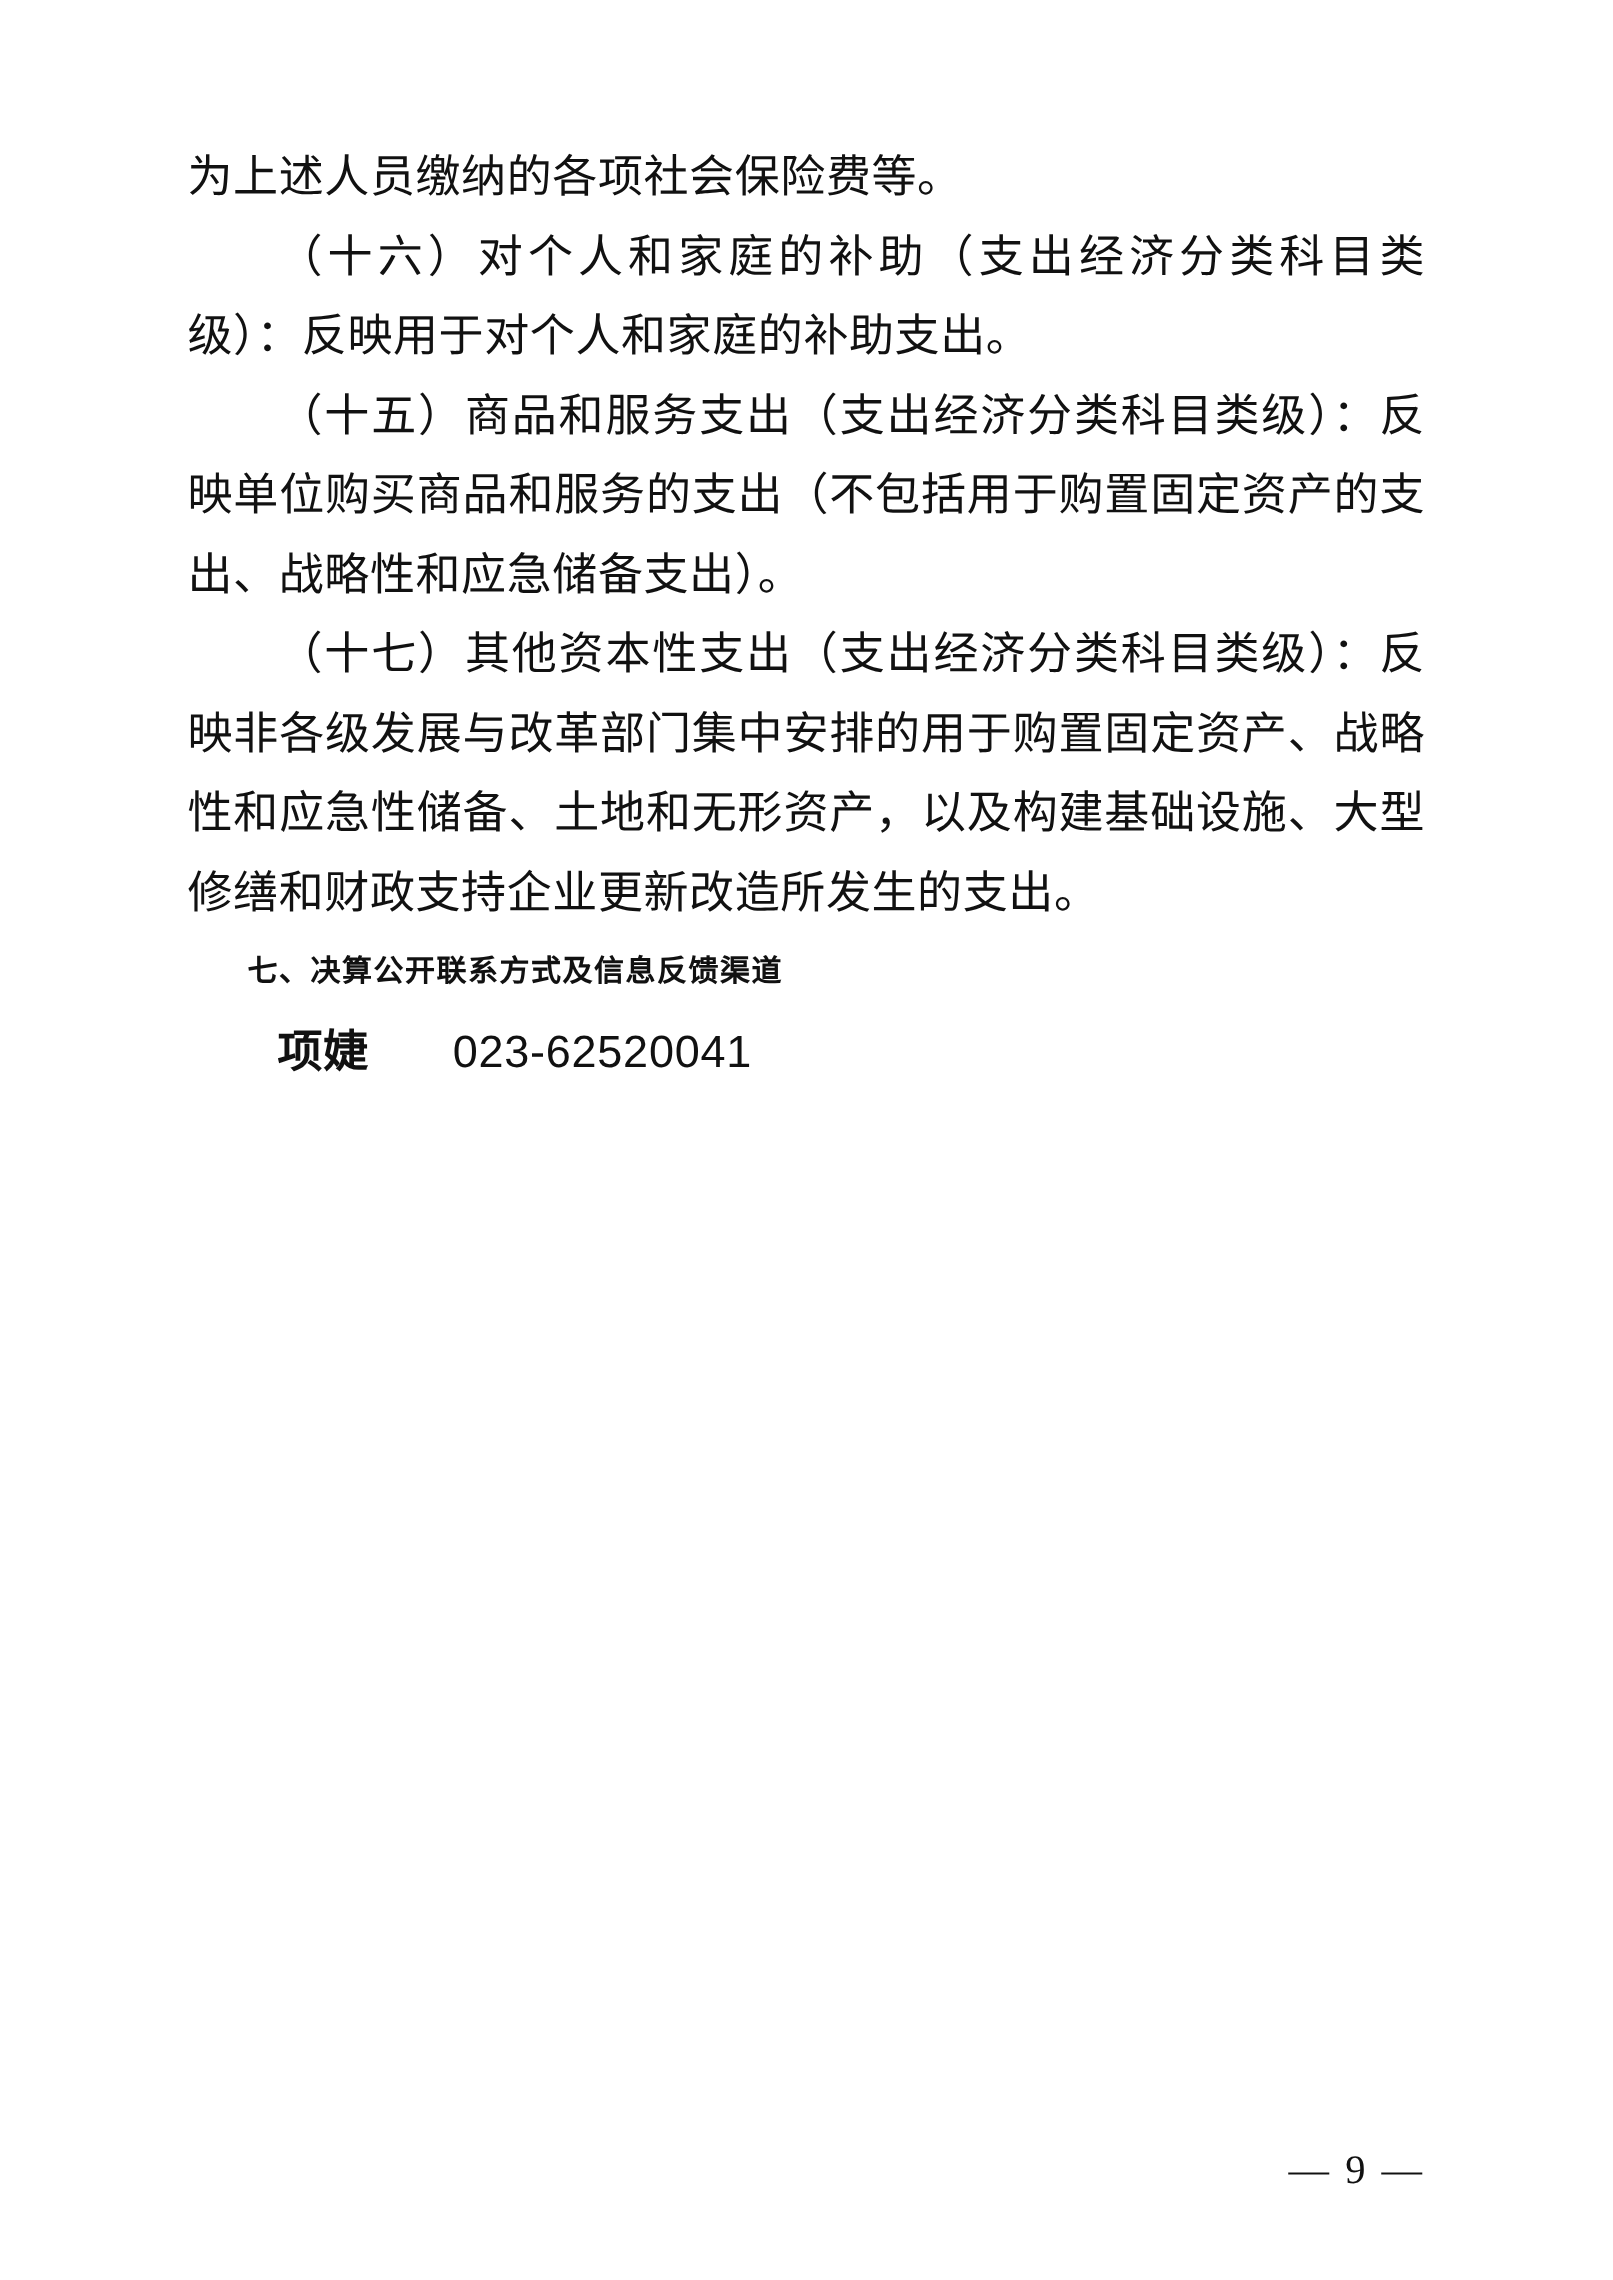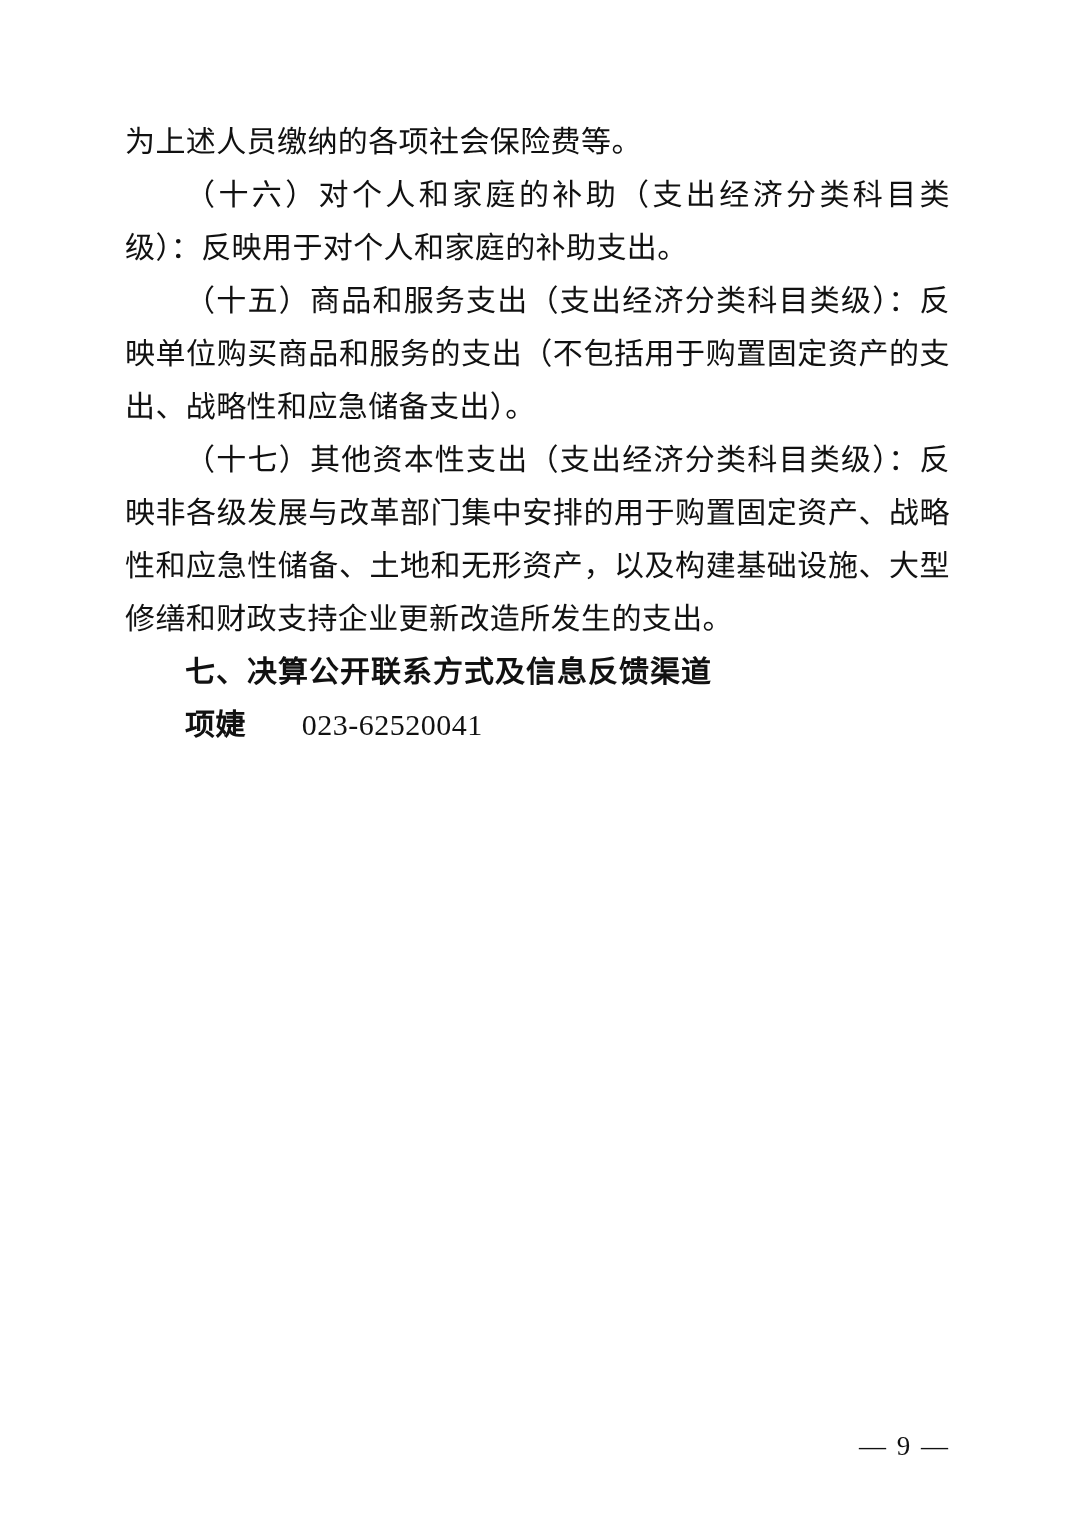--- a/index.html
+++ b/index.html
@@ -16,39 +16,39 @@
     color: #111111;
     overflow: hidden;
   }
   .page {
     position: absolute;
     top: 0;
     left: 0;
     width: 1075px;
     height: 1520px;
     box-sizing: border-box;
-    padding: 115px 125px 0 125px;
+    padding: 92px 125px 0 125px;
   }
   .body-text {
     font-size: 30px;
     line-height: 53px;
     letter-spacing: 0.4px;
     text-align: justify;
     text-justify: inter-ideograph;
   }
   .para {
     margin: 0;
     text-indent: 2em;
   }
   .para.no-indent {
     text-indent: 0;
   }
   .heading {
     margin: 0;
-    font-size: 30px;
+    font-size: 20px;
     line-height: 53px;
     font-weight: bold;
     text-indent: 2em;
     letter-spacing: 1px;
     font-family: Liberation Sans, sans-serif;
   }
   .contact-line {
     margin: 0;
     text-indent: 2em;
     font-size: 30px;
@@ -56,21 +56,21 @@
   }
   .contact-name {
     letter-spacing: 0.5px;
     font-weight: bold;
   }
   .contact-gap {
     display: inline-block;
     width: 40px;
   }
   .contact-phone {
-    font-family: Liberation Serif, serif;
+    font-family: Liberation Sans, sans-serif;
     letter-spacing: 0.5px;
   }
   .page-number {
     position: absolute;
     left: 0;
     right: 125px;
     bottom: 58px;
     text-align: right;
     font-size: 27px;
     letter-spacing: 2px;

